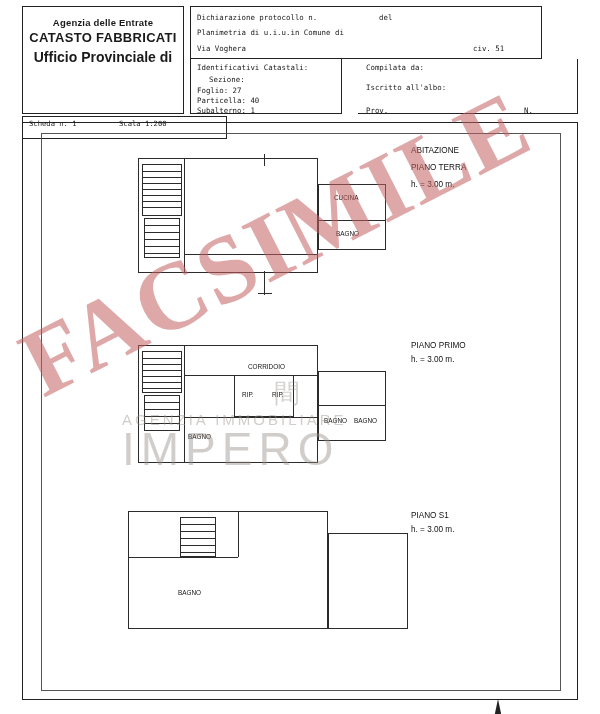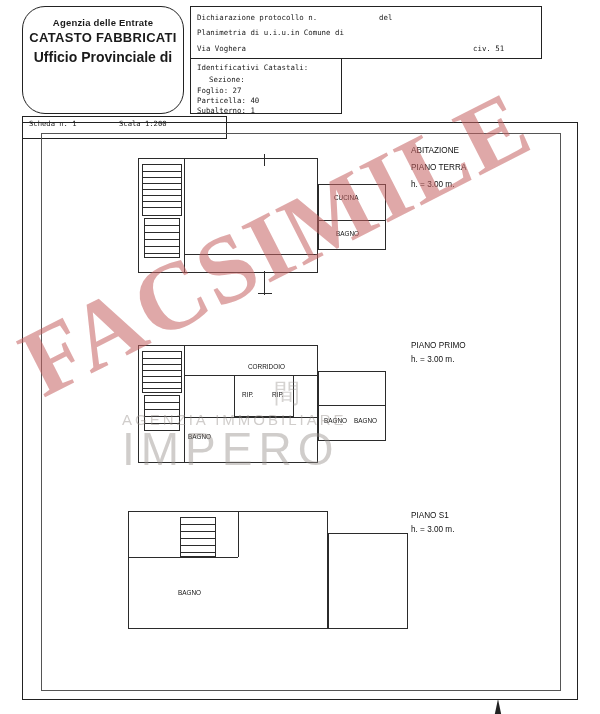--- a/index.html
+++ b/index.html
@@ -4,21 +4,21 @@
 <style>
   html,body{margin:0;padding:0;background:#ffffff;}
   body{width:600px;height:714px;position:relative;font-family:"Liberation Sans",sans-serif;color:#1a1a1a;overflow:hidden;}
 
   .sheet{position:absolute;left:12px;top:6px;width:576px;height:700px;}
 
   
   .hdr{position:absolute;left:10px;top:0;width:556px;height:108px;}
   .hdr .box{position:absolute;border:1px solid #222;box-sizing:border-box;}
 
-  .agency{position:absolute;left:0;top:0;width:162px;height:108px;text-align:center;border-radius:23px;}
+  .agency{position:absolute;left:0;top:0;width:162px;height:108px;text-align:center;}
   .agency .l1{font-size:9.5px;font-weight:bold;margin-top:10px;letter-spacing:.2px;}
   .agency .l2{font-size:13px;font-weight:bold;margin-top:2px;letter-spacing:.3px;}
   .agency .l3{font-size:14px;font-weight:bold;margin-top:4px;}
 
   .dic{position:absolute;left:168px;top:0;width:352px;height:53px;box-sizing:border-box;border:1px solid #222;}
   .dic div{position:absolute;font-family:"DejaVu Sans Mono",monospace;font-size:7.4px;}
 
   .idc{position:absolute;left:168px;top:53px;width:152px;height:55px;box-sizing:border-box;border:1px solid #222;border-top:none;}
   .idc div{position:absolute;font-family:"DejaVu Sans Mono",monospace;font-size:7.4px;}
 
@@ -81,20 +81,26 @@
     </div>
 
     <div class="idc">
       <div style="left:6px;top:4px;">Identificativi Catastali:</div>
       <div style="left:18px;top:16px;">Sezione:</div>
       <div style="left:6px;top:27px;">Foglio: 27</div>
       <div style="left:6px;top:37px;">Particella: 40</div>
       <div style="left:6px;top:47px;">Subalterno: 1</div>
     </div>
 
+    <div class="comp">
+      <div style="left:8px;top:4px;">Compilata da:</div>
+      <div style="left:8px;top:24px;">Iscritto all'albo:</div>
+      <div style="left:8px;top:47px;">Prov.</div>
+      <div style="left:166px;top:47px;">N.</div>
+    </div>
   </div>
 
   <div class="scheda">
     <span style="left:6px;">Scheda n. 1</span>
     <span style="left:96px;">Scala 1:200</span>
   </div>
 
   <div class="frame">
     <div class="frame-in"></div>
 

